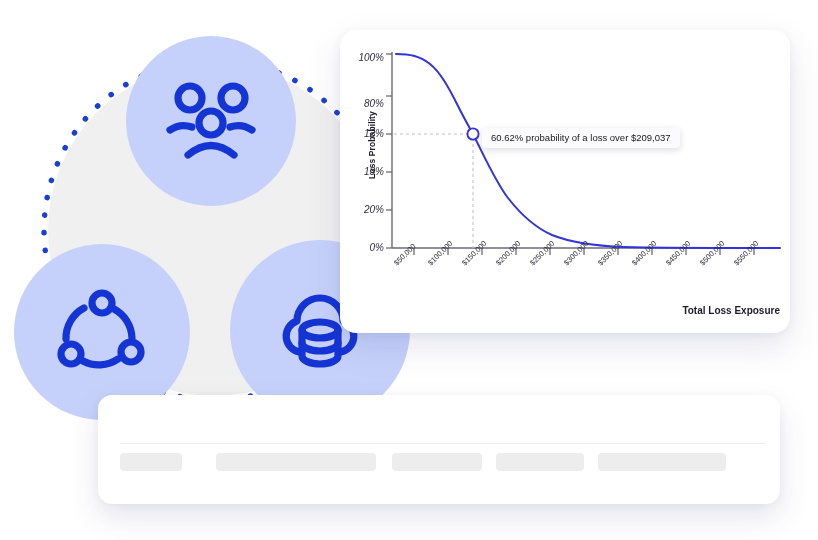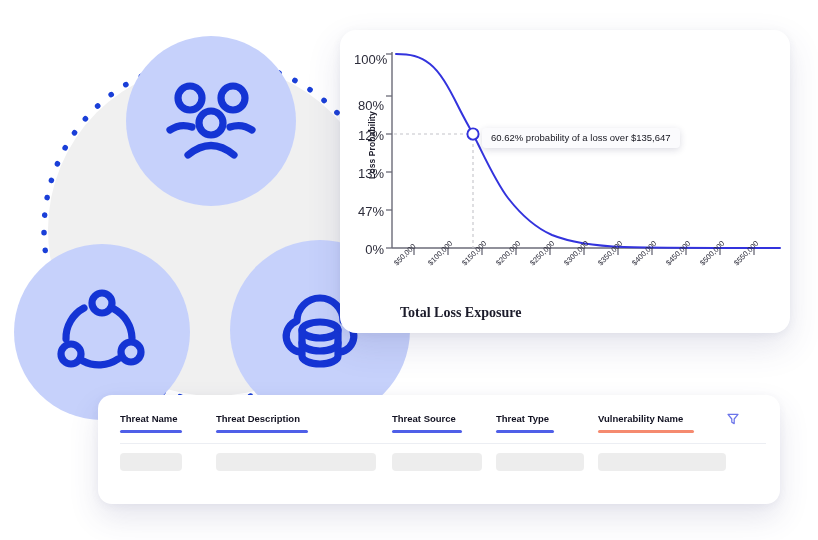--- a/index.html
+++ b/index.html
@@ -38,24 +38,24 @@
   .chart-inner{position:absolute;left:0;top:0;width:450px;height:303px;}
 
   .ylabel{
     position:absolute;left:-18px;top:110px;width:100px;
     transform:rotate(-90deg);
     font-size:8.5px;font-weight:bold;color:#1b1b2a;text-align:center;
     letter-spacing:.1px;
   }
   .xlabel{
     position:absolute;left:60px;top:275px;width:380px;
-    text-align:left;font-size:14px;font-weight:bold;color:#1b1b2a;font-family:Liberation Serif, serif;
+    text-align:right;font-size:10px;font-weight:bold;color:#1b1b2a;
   }
   .ytick{
-    position:absolute;font-size:13px;color:#2c2c3a;text-align:right;width:30px;
+    position:absolute;font-size:10px;color:#2c2c3a;text-align:right;width:30px;font-style:italic;
   }
   .xtick{
     position:absolute;font-size:7.5px;color:#2c2c3a;
     transform:rotate(-45deg);transform-origin:left top;white-space:nowrap;
   }
   .tooltip{
     position:absolute;left:142px;top:98px;
     background:#fbfbfd;border-radius:4px;
     padding:4px 9px 5px 9px;
     font-size:9.5px;color:#16161f;white-space:nowrap;
@@ -133,21 +133,21 @@
     </div>
   </div>
 
   <div class="chart-card">
     <div class="chart-inner">
 
       <div class="ylabel">Loss Probability</div>
       <div class="xlabel">Total Loss Exposure</div>
 
       <div class="ytick" style="left:14px;top:212px;">0%</div>
-      <div class="ytick" style="left:14px;top:174px;">47%</div>
+      <div class="ytick" style="left:14px;top:174px;">20%</div>
       <div class="ytick" style="left:14px;top:136px;">13%</div>
       <div class="ytick" style="left:14px;top:98px;">12%</div>
       <div class="ytick" style="left:14px;top:68px;">80%</div>
       <div class="ytick" style="left:14px;top:22px;">100%</div>
 
       <svg style="position:absolute;left:0;top:0;" width="450" height="303" viewBox="0 0 450 303">
 
         <line x1="52" y1="22" x2="52" y2="218" stroke="#6b6b78" stroke-width="1.4"></line>
 
         <line x1="52" y1="218" x2="440" y2="218" stroke="#6b6b78" stroke-width="1.4"></line>
@@ -194,43 +194,25 @@
       <div class="xtick" style="left:120px;top:231px;">$150,000</div>
       <div class="xtick" style="left:154px;top:231px;">$200,000</div>
       <div class="xtick" style="left:188px;top:231px;">$250,000</div>
       <div class="xtick" style="left:222px;top:231px;">$300,000</div>
       <div class="xtick" style="left:256px;top:231px;">$350,000</div>
       <div class="xtick" style="left:290px;top:231px;">$400,000</div>
       <div class="xtick" style="left:324px;top:231px;">$450,000</div>
       <div class="xtick" style="left:358px;top:231px;">$500,000</div>
       <div class="xtick" style="left:392px;top:231px;">$550,000</div>
 
-      <div class="tooltip">60.62% probability of a loss over $135,647</div>
+      <div class="tooltip">60.62% probability of a loss over $209,037</div>
     </div>
   </div>
 
   <div class="table-card">
-    <div class="th-row">
-
-      <div class="th" style="left:0px;">Threat Name</div>
-      <div class="th" style="left:96px;">Threat Description</div>
-      <div class="th" style="left:272px;">Threat Source</div>
-      <div class="th" style="left:376px;">Threat Type</div>
-      <div class="th" style="left:478px;">Vulnerability Name</div>
-
-      <div class="th-underline" style="left:0px;top:17px;width:62px;background:#4f5fe8;"></div>
-      <div class="th-underline" style="left:96px;top:17px;width:92px;background:#4f5fe8;"></div>
-      <div class="th-underline" style="left:272px;top:17px;width:70px;background:#4f5fe8;"></div>
-      <div class="th-underline" style="left:376px;top:17px;width:58px;background:#4f5fe8;"></div>
-      <div class="th-underline" style="left:478px;top:17px;width:96px;background:#f58a6f;"></div>
-
-      <svg class="filter-icon" style="left:606px;" width="14" height="14" viewBox="0 0 14 14">
-        <path d="M2 2.4 H12 L8.2 7 V11.6 L5.8 10.2 V7 Z" fill="none" stroke="#6b74ea" stroke-width="1.25" stroke-linejoin="round"></path>
-      </svg>
-    </div>
 
     <div class="hr-line"></div>
 
     <div>
       <div class="cellbar" style="left:22px;top:58px;width:62px;"></div>
       <div class="cellbar" style="left:118px;top:58px;width:160px;"></div>
       <div class="cellbar" style="left:294px;top:58px;width:90px;"></div>
       <div class="cellbar" style="left:398px;top:58px;width:88px;"></div>
       <div class="cellbar" style="left:500px;top:58px;width:128px;"></div>
     </div>

